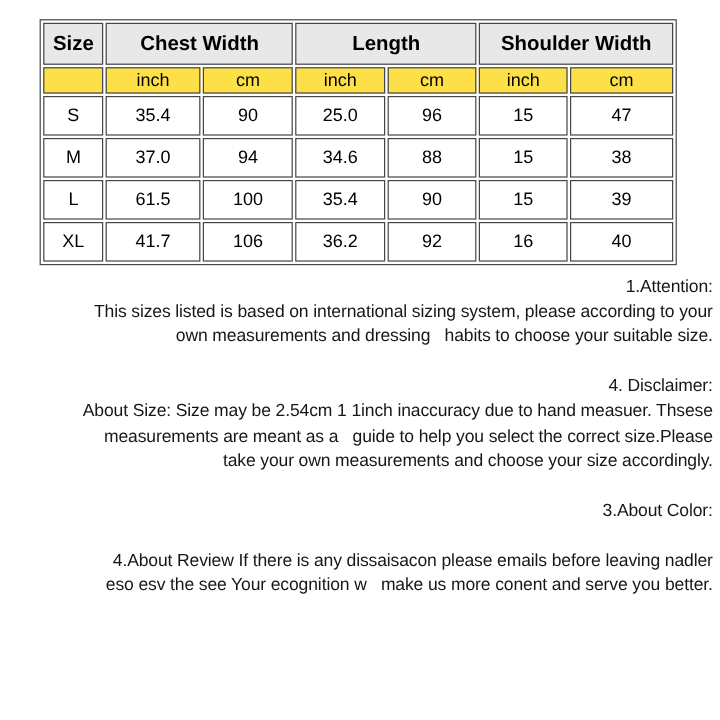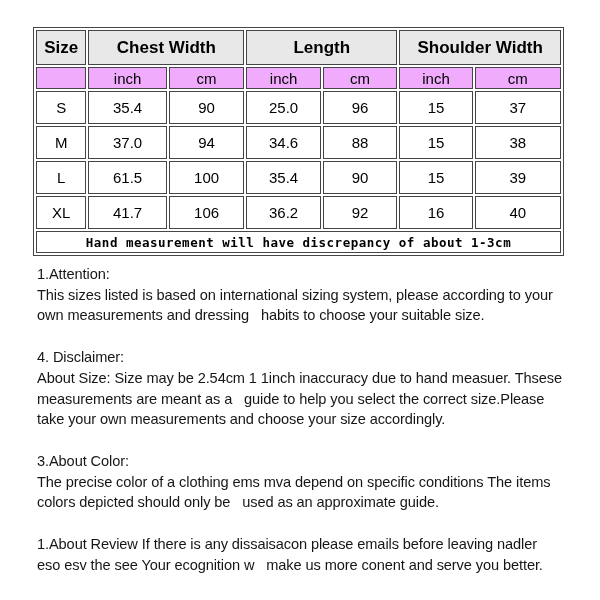--- a/index.html
+++ b/index.html
@@ -12,21 +12,21 @@
     color: #111111;
     overflow: hidden;
   }
   .sheet {
     width: 600px;
     height: 600px;
     position: relative;
   }
   
   .table-wrap {
-    padding: 27px 0 0 33px;
+    padding: 16px 0 0 33px;
   }
   table.size-table {
     width: 531px;
     table-layout: fixed;
     border-collapse: separate;
     border-spacing: 2px;
     border: 1px solid #454545;
     background: #ffffff;
   }
   table.size-table td, table.size-table th {
@@ -38,21 +38,21 @@
     white-space: nowrap;
   }
   tr.row-head th {
     background: #e8e8e8;
     height: 33px;
     font-size: 17px;
     font-weight: bold;
     color: #000000;
   }
   tr.row-units td {
-    background: #f0abfc;
+    background: #fde047;
     height: 20px;
     font-size: 15px;
     color: #000000;
   }
   tr.row-data td {
     height: 31px;
     font-size: 15px;
     color: #000000;
   }
   tr.row-note td {
@@ -70,20 +70,21 @@
   .section {
     margin: 0 0 21px 0;
   }
   .section-heading,
   .section-body {
     font-size: 14.6px;
     line-height: 1.42;
     letter-spacing: -0.1px;
     white-space: pre-wrap;
     color: #161616;
+    text-align: right;
   }
 </style>
 </head>
 <body>
 
 <div class="sheet">
 
   <div class="table-wrap">
     <table class="size-table">
       <colgroup>
@@ -111,21 +112,21 @@
           <td>inch</td>
           <td>cm</td>
         </tr>
         <tr class="row-data">
           <td>S</td>
           <td>35.4</td>
           <td>90</td>
           <td>25.0</td>
           <td>96</td>
           <td>15</td>
-          <td>37</td>
+          <td>47</td>
         </tr>
         <tr class="row-data">
           <td>M</td>
           <td>37.0</td>
           <td>94</td>
           <td>34.6</td>
           <td>88</td>
           <td>15</td>
           <td>38</td>
         </tr>
@@ -140,43 +141,38 @@
         </tr>
         <tr class="row-data">
           <td>XL</td>
           <td>41.7</td>
           <td>106</td>
           <td>36.2</td>
           <td>92</td>
           <td>16</td>
           <td>40</td>
         </tr>
-        <tr class="row-note">
-          <td colspan="7">Hand measurement will have discrepancy of about 1-3cm</td>
-        </tr>
       </tbody>
     </table>
   </div>
 
   <div class="sections">
     <div class="section">
       <div class="section-heading">1.Attention:</div>
       <div class="section-body">This sizes listed is based on international sizing system, please according to your
 own measurements and dressing   habits to choose your suitable size.</div>
     </div>
     <div class="section">
       <div class="section-heading">4. Disclaimer:</div>
       <div class="section-body">About Size: Size may be 2.54cm 1 1inch inaccuracy due to hand measuer. Thsese
 measurements are meant as a   guide to help you select the correct size.Please
 take your own measurements and choose your size accordingly.</div>
     </div>
     <div class="section">
       <div class="section-heading">3.About Color:</div>
-      <div class="section-body">The precise color of a clothing ems mva depend on specific conditions The items
-colors depicted should only be   used as an approximate guide.</div>
     </div>
     <div class="section">
-      <div class="section-body">1.About Review If there is any dissaisacon please emails before leaving nadler
+      <div class="section-body">4.About Review If there is any dissaisacon please emails before leaving nadler
 eso esv the see Your ecognition w   make us more conent and serve you better.</div>
     </div>
   </div>
 
 </div>
 
 </body></html>

